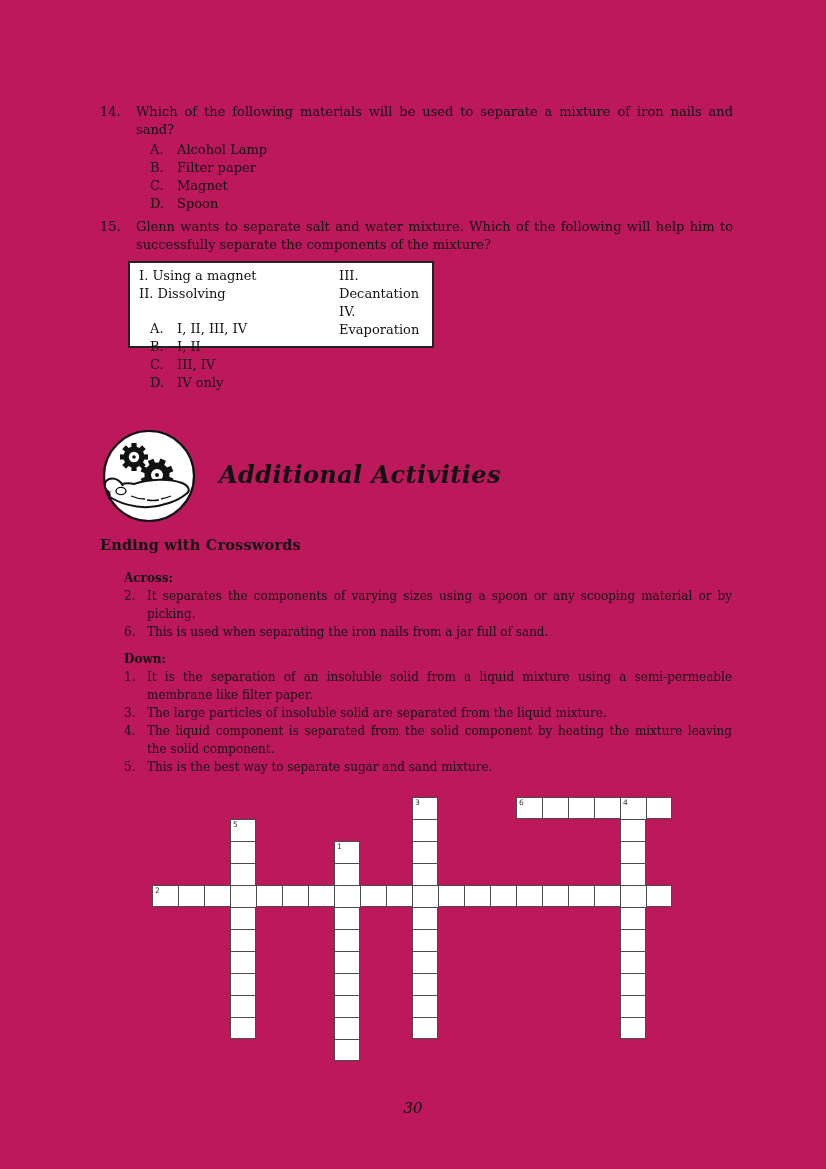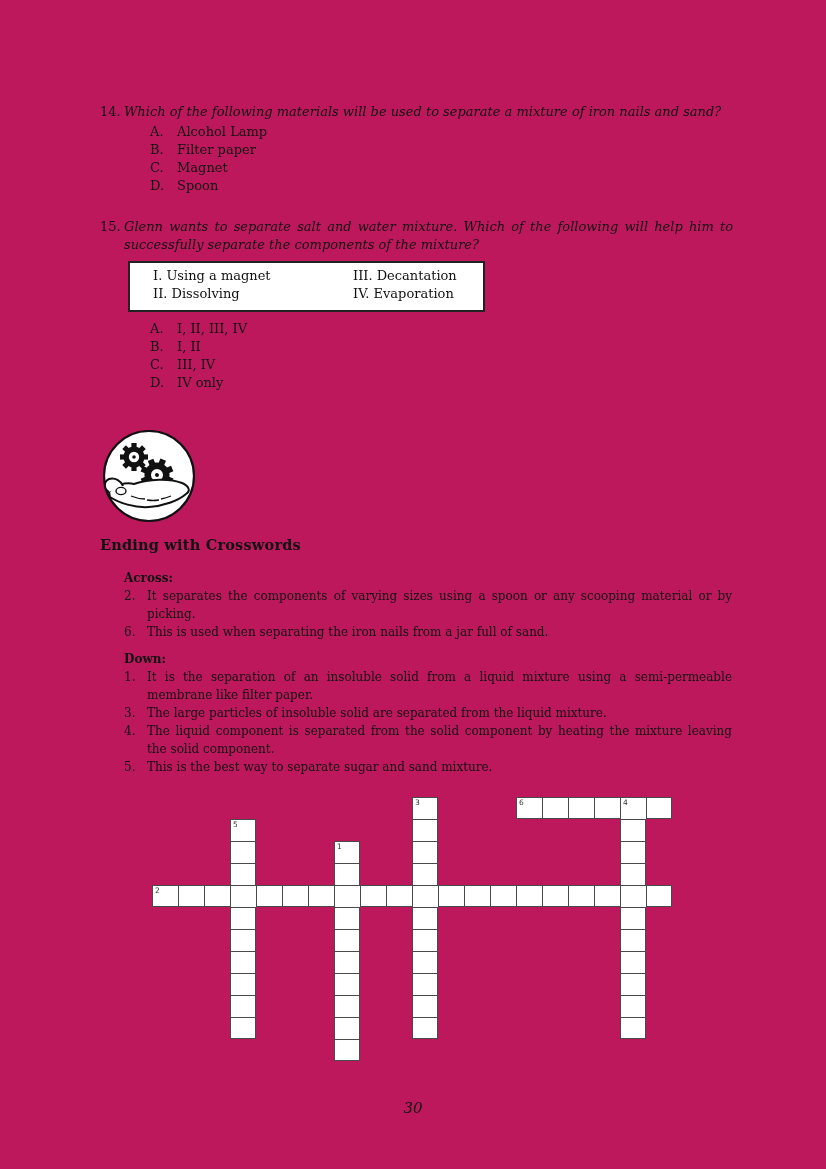--- a/index.html
+++ b/index.html
@@ -9,30 +9,30 @@
     background:#be185d;
     font-family:"DejaVu Serif","Liberation Serif",serif;
     color:#111;
     overflow:hidden;
     margin:0 auto;
   }
   .abs{position:absolute;}
   
   .question{left:100px;width:633px;font-size:13px;line-height:18px;}
   .q-num{position:absolute;left:0;top:0;}
-  .q-text{margin-left:24px;text-align:justify;font-style:italic;}
+  .q-text{margin-left:36px;text-align:justify;}
   .options{margin-left:50px;margin-top:2px;}
   .option{display:flex;line-height:18px;}
   .opt-letter{width:27px;flex:0 0 27px;}
   
   #q15box{
-    left:128px;top:261px;width:357px;box-sizing:border-box;
+    left:128px;top:261px;width:306px;box-sizing:border-box;
     border:2px solid #222;background:#fff;
     font-size:13px;line-height:18px;
-    padding:4px 10px 7px 23px;
+    padding:4px 10px 7px 9px;
     display:flex;
   }
   .box-col-left{width:200px;flex:0 0 200px;}
   
   #section-icon{left:101px;top:430px;}
   #section-title{
     left:219px;top:460px;
     font-size:24px;font-weight:bold;font-style:italic;
     letter-spacing:0.4px;
   }
@@ -153,20 +153,21 @@
         <circle r="2" fill="#111"></circle>
       </g>
 
       <path d="M8 62 C14 55 24 52 33 54 C48 49 68 48 81 53 C88 56 90 61 85 64 C77 71 62 76 48 77 C34 78 18 73 9 67 Z" fill="#fff" stroke="#111" stroke-width="2"></path>
       <path d="M8 62 C3 59 2 52 8 49 C14 47 20 51 22 56" fill="#fff" stroke="#111" stroke-width="2"></path>
       <ellipse cx="20" cy="61" rx="5" ry="3.6" fill="none" stroke="#111" stroke-width="1.4"></ellipse>
       <path d="M30 66 q7 3 14 3 M46 70 q6 1 12 0 M60 69 q5 -1 10 -3" fill="none" stroke="#111" stroke-width="1.3"></path>
     </svg>
   </div>
 
+  <div class="abs" id="section-title">Additional Activities</div>
 
   <div class="abs" id="activity-heading">Ending with Crosswords</div>
 
   <div class="abs" id="clues">
     <div class="clue-label">Across:</div>
     <div class="clue">
       <span class="clue-num">2.</span>
       <span>It separates the components of varying sizes using a spoon or any scooping material or by picking.</span>
     </div>
     <div class="clue">

